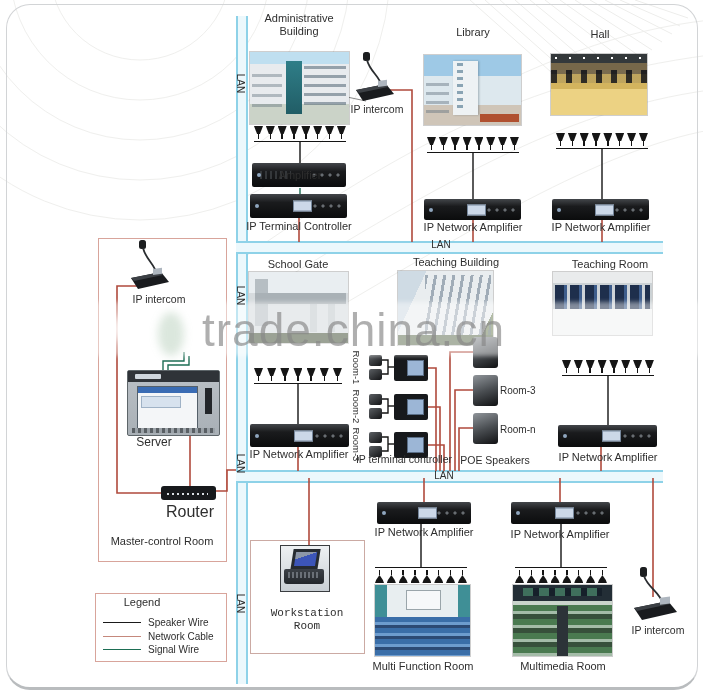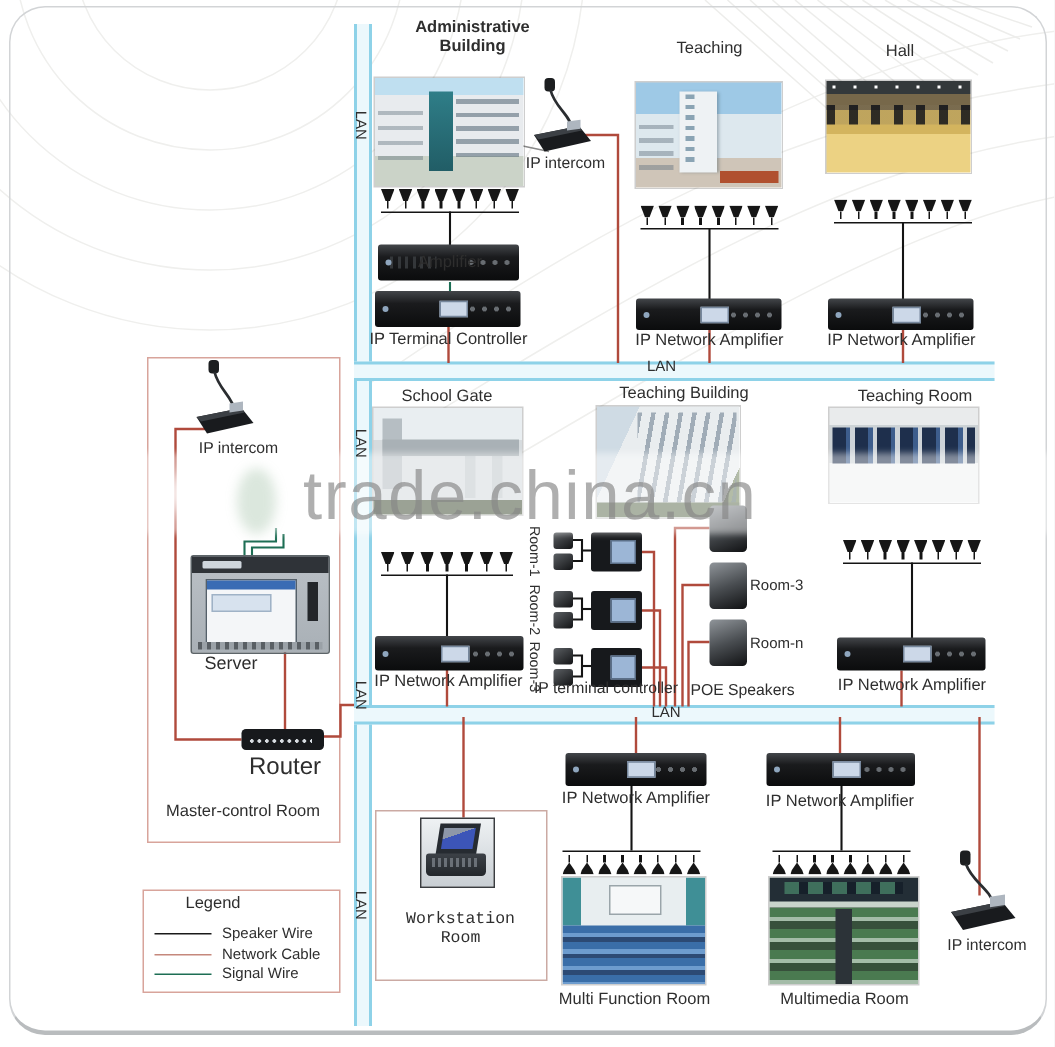--- a/index.html
+++ b/index.html
@@ -169,21 +169,21 @@
         <path d="M388 444 H394"></path>
       <path d="M347 97 L366 101" stroke="#888" stroke-width="1"></path>
     </g>
     <g fill="none" stroke="#1d6e54" stroke-width="1.4">
       <path d="M300 188 V194"></path>
       <path d="M163 371 V361 H184 V352"></path>
         <path d="M168 371 V365 H189 V356"></path>
     </g>
   </svg>
 
-  <div class="lbl" style="left:263px;top:12px;width:104px;font-weight:bold;">Administrative Building</div>
+  <div class="lbl" style="left:247px;top:12px;width:104px;">Administrative Building</div>
   <div class="photo" style="left:250px;top:52px;width:99px;height:72px;background:linear-gradient(180deg,#bfdff0 0 16%,#e8ebee 16% 72%,#cbd3c8 72%);">
     <div class="ph-child" style="left:36%;top:12%;width:17%;height:74%;background:linear-gradient(180deg,#2f7e88,#215d66);"></div>
     <div class="ph-child" style="left:55%;top:20%;width:42%;height:60%;background:repeating-linear-gradient(180deg,rgba(80,100,115,.55) 0 3px,transparent 3px 9px);"></div>
     <div class="ph-child" style="left:2%;top:30%;width:30%;height:50%;background:repeating-linear-gradient(180deg,rgba(90,108,120,.4) 0 3px,transparent 3px 10px);"></div>
   </div>
 
   <svg class="ic-svg" style="left:350px;top:46px;" width="50" height="60" viewBox="0 0 50 60">
     <rect x="13" y="6" width="7" height="9" rx="2.5" fill="#1c1e20"></rect>
     <path d="M17 14 C20 26,30 30,32 41" fill="none" stroke="#2a2d30" stroke-width="1.8"></path>
     <path d="M6 44 L36 38 L44 48 L13 55 Z" fill="#191b1e"></path>
@@ -232,21 +232,21 @@
       <i class="kn"></i>
       <i class="led"></i>
     </div>
   <div class="rack" style="left:250px;top:194px;width:97px;height:24px;">
       <i class="scr"></i>
       <i class="kn"></i>
       <i class="led"></i>
     </div>
   <div class="lbl" style="left:240px;top:220px;width:118px;">IP Terminal Controller</div>
 
-  <div class="lbl" style="left:430px;top:26px;width:86px;">Teaching</div>
+  <div class="lbl" style="left:430px;top:26px;width:86px;">Library</div>
   <div class="photo" style="left:424px;top:55px;width:97px;height:70px;background:linear-gradient(180deg,#9ec9e6 0 30%,#dde8ee 30% 72%,#cfc5b8 72%);">
     <div class="ph-child" style="left:30%;top:8%;width:26%;height:78%;background:#eef2f4;box-shadow:1px 0 2px rgba(70,90,100,.4);"></div>
     <div class="ph-child" style="left:34%;top:12%;width:6%;height:66%;background:repeating-linear-gradient(180deg,#8aa4b4 0 3px,transparent 3px 7px);"></div>
     <div class="ph-child" style="left:58%;top:84%;width:40%;height:12%;background:#b0502f;"></div>
     <div class="ph-child" style="left:2%;top:40%;width:24%;height:45%;background:repeating-linear-gradient(180deg,rgba(100,115,128,.45) 0 3px,transparent 3px 9px);"></div>
   </div>
   <div class="sprow above" style="left:427px;top:137px;width:92px;">
       <span class="spk">
         <span class="head"></span>
         <span class="stem"></span>

